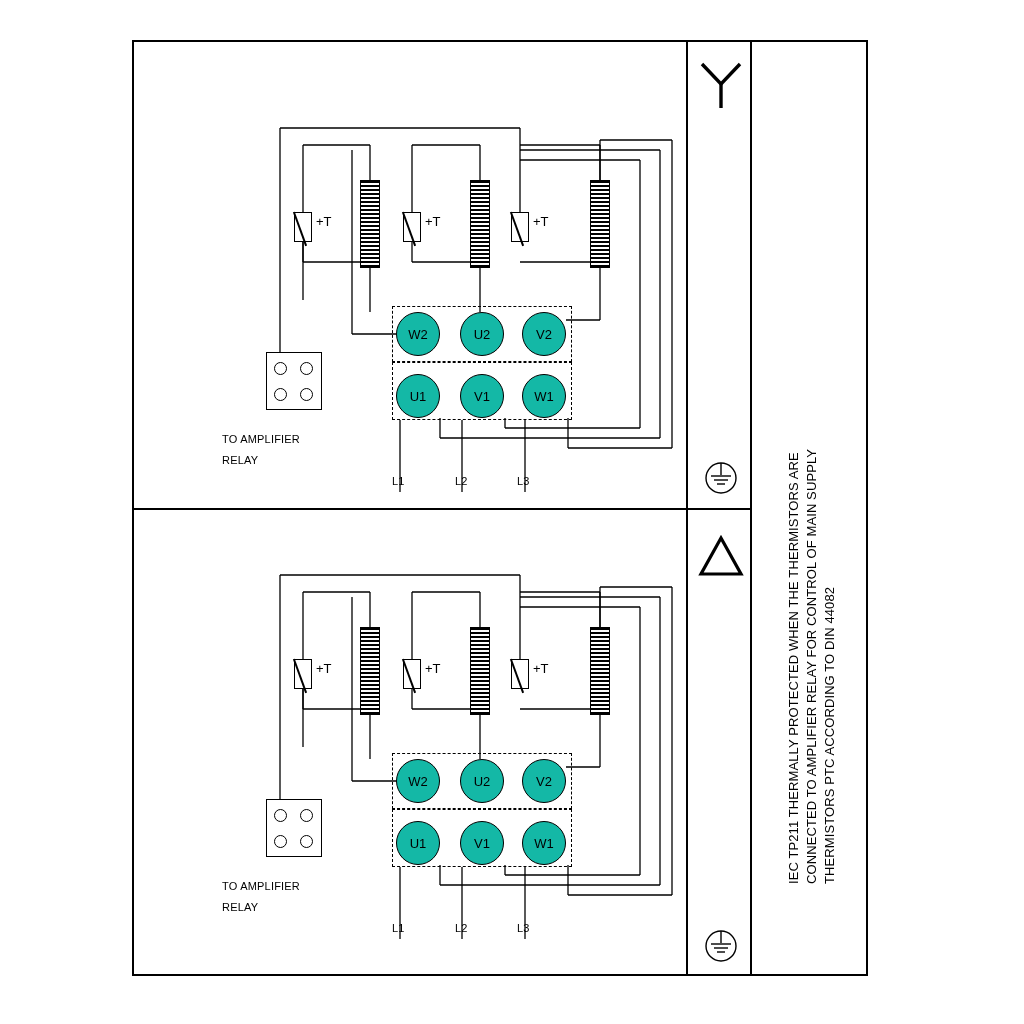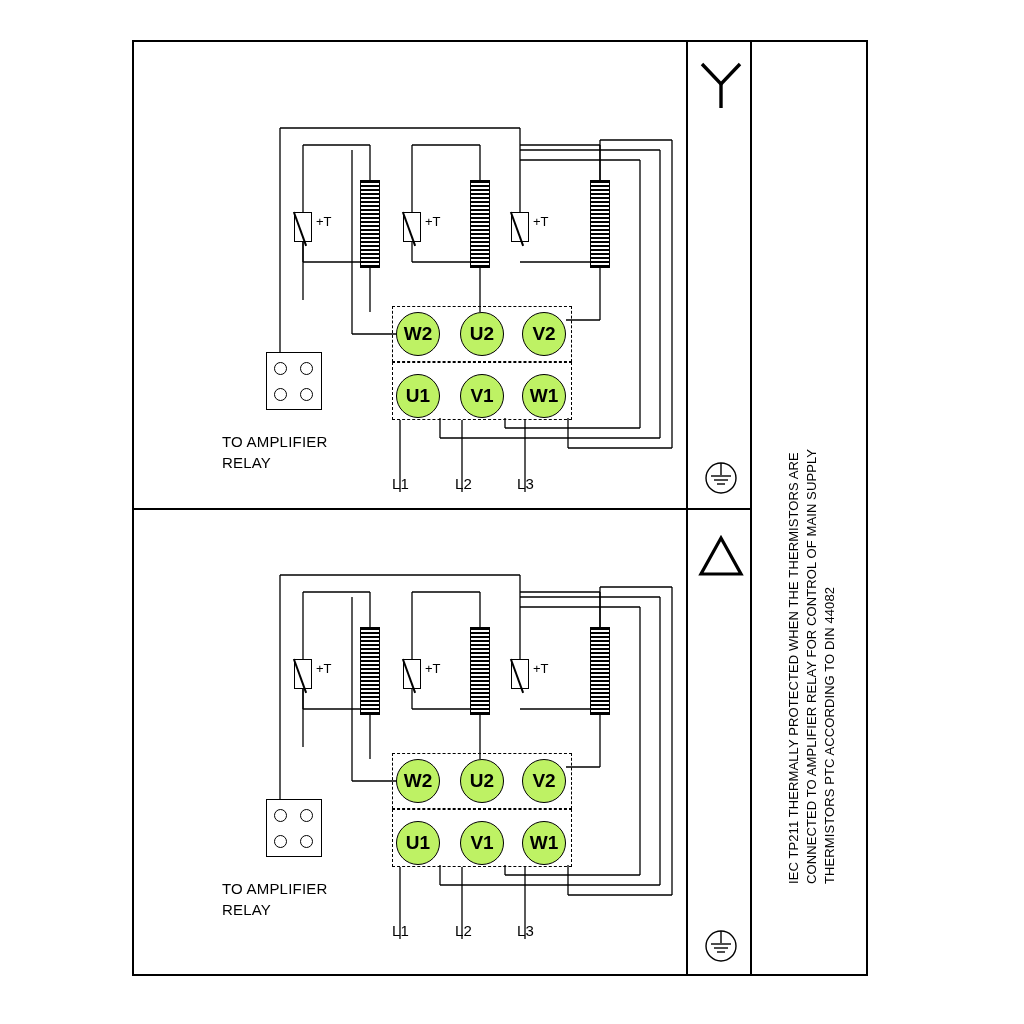--- a/index.html
+++ b/index.html
@@ -1,22 +1,22 @@
 <!DOCTYPE html>
 <html><head>
 <meta charset="utf-8">
 <style>
   html,body{margin:0;padding:0;background:#ffffff;}
   body{width:1024px;height:1024px;font-family:"Liberation Sans",sans-serif;color:#000;}
   #sheet{position:relative;width:1024px;height:1024px;}
   .frame{position:absolute;border:2px solid #000;box-sizing:border-box;}
   .divider{position:absolute;background:#000;}
-  .lbl{position:absolute;font-size:15px;letter-spacing:.2px;white-space:nowrap;}
+  .lbl{position:absolute;font-size:11px;letter-spacing:.2px;white-space:nowrap;}
   .term{position:absolute;border:1.5px solid #000;border-radius:50%;box-sizing:border-box;
-        display:flex;align-items:center;justify-content:center;font-size:19px;background:#bef264;font-weight:bold;}
+        display:flex;align-items:center;justify-content:center;font-size:13px;background:#14b8a6;}
   .dash{position:absolute;border:1px dashed #000;box-sizing:border-box;}
   .coil{position:absolute;border:1.5px solid #000;background:
         repeating-linear-gradient(to bottom,#000 0 1.5px,#fff 1.5px 4px);box-sizing:border-box;}
   .ptc{position:absolute;border:1.5px solid #000;background:#fff;box-sizing:border-box;}
   .ptc .slash{position:absolute;left:-3px;top:-4px;width:1.6px;height:34px;background:#000;
         transform:rotate(-20deg);transform-origin:center;}
   .plus-t{position:absolute;font-size:13px;}
   .block{position:absolute;border:1.5px solid #000;background:#fff;box-sizing:border-box;}
   .hole{position:absolute;border:1.5px solid #000;border-radius:50%;box-sizing:border-box;}
   .vtext{position:absolute;font-size:13px;white-space:nowrap;transform-origin:0 0;

